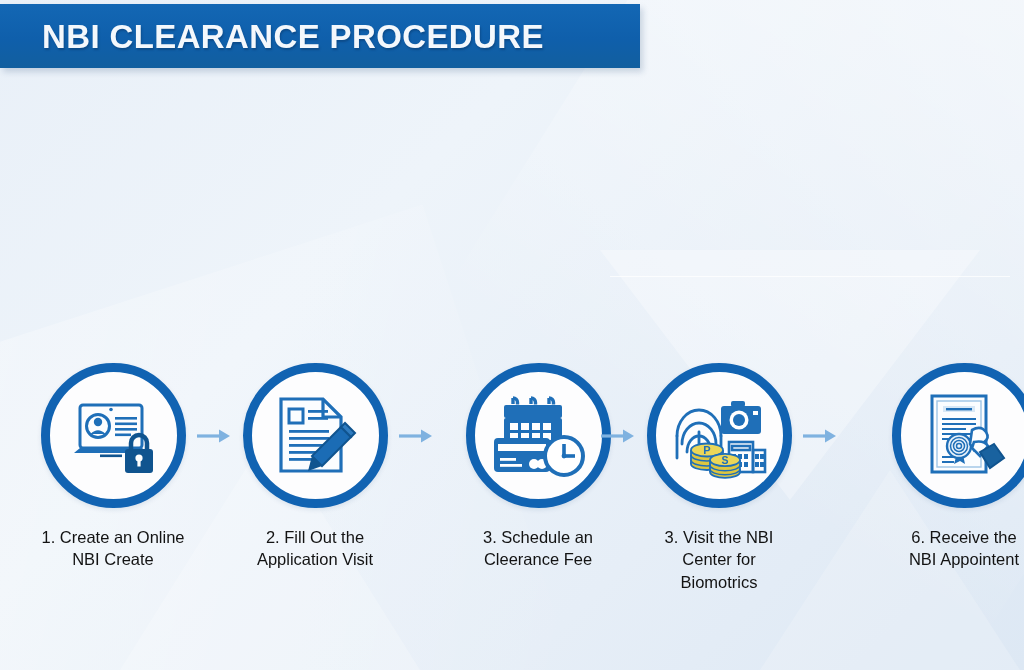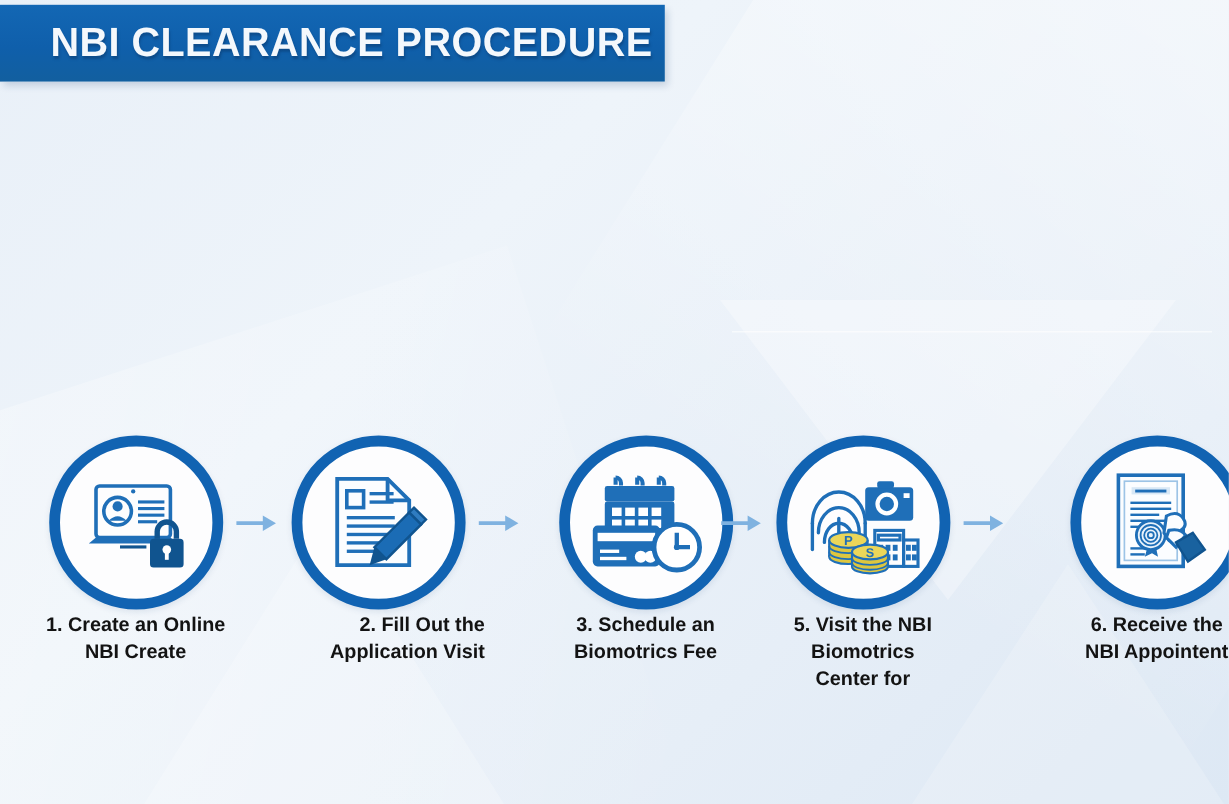--- a/index.html
+++ b/index.html
@@ -63,21 +63,21 @@
     border-left: 130px solid transparent;
     border-right: 130px solid transparent;
     border-bottom: 200px solid rgba(255,255,255,0.18);
   }
 
   
   .title-bar {
     position: absolute;
     left: 0;
     top: 4px;
-    width: 554px;
+    width: 640px;
     height: 64px;
     background: linear-gradient(180deg, #1367b4 0%, #0f5fab 55%, #125f9f 100%);
     box-shadow: 3px 4px 6px rgba(20,60,110,0.18);
     display: flex;
     align-items: center;
   }
   .title-text {
     color: #f4f8fc;
     font-size: 34px;
     font-weight: bold;
@@ -113,23 +113,23 @@
     background: #fdfdfe;
     border: 9px solid #1163b2;
     box-sizing: border-box;
     box-shadow: 0 2px 5px rgba(20,60,110,0.10);
     display: flex;
     align-items: center;
     justify-content: center;
   }
   .circle svg { display: block; }
   .step-label {
-    margin-top: 2px;
+    margin-top: 18px;
     font-size: 16.5px;
-    font-weight: bold;
+    font-weight: normal;
     color: #131313;
     line-height: 1.36;
     padding: 0 12px;
   }
 
   
   .arrow {
     position: absolute;
     top: 72px;
     width: 36px;
@@ -190,21 +190,21 @@
       </div>
     </div>
 
     <div class="arrow" style="left:196px;">
       <svg width="36" height="18" viewBox="0 0 36 18">
         <path d="M1 9 H25" stroke="#7fb2e0" stroke-width="3.2" fill="none"></path>
         <path d="M23 2.5 L34 9 L23 15.5 Z" fill="#7fb2e0"></path>
       </svg>
     </div>
 
-    <div class="step" style="left:214px;text-align:right;">
+    <div class="step" style="left:214px;">
       <div class="circle">
         <span>
         <svg width="88" height="86" viewBox="0 0 88 86">
           <path d="M10 6 H52 L70 24 V78 H10 Z" fill="#fbfdff" stroke="#1f6fb8" stroke-width="3.2"></path>
           <path d="M52 6 V24 H70" fill="none" stroke="#1f6fb8" stroke-width="3.2"></path>
           <rect x="18" y="16" width="14" height="14" fill="none" stroke="#1f6fb8" stroke-width="3"></rect>
           <g fill="#1f6fb8">
             <rect x="37" y="17" width="20" height="2.8"></rect>
             <rect x="37" y="24" width="20" height="2.8"></rect>
             <rect x="18" y="37" width="40" height="2.8"></rect>
@@ -273,21 +273,21 @@
             <circle cx="74" cy="62" r="19" fill="#ffffff" stroke="#1f6fb8" stroke-width="4"></circle>
             <path d="M74 62 V50" stroke="#1f6fb8" stroke-width="3.6" fill="none"></path>
             <path d="M74 62 H85" stroke="#1f6fb8" stroke-width="3.6" fill="none"></path>
             <circle cx="74" cy="62" r="2.4" fill="#1f6fb8"></circle>
           </g>
         </svg>
         </span>
       </div>
       <div class="step-label">
         <div>3. Schedule an</div>
-        <div>Biomotrics Fee</div>
+        <div>Cleerance Fee</div>
       </div>
     </div>
 
     <div class="arrow" style="left:600px;">
       <svg width="36" height="18" viewBox="0 0 36 18">
         <path d="M1 9 H25" stroke="#7fb2e0" stroke-width="3.2" fill="none"></path>
         <path d="M23 2.5 L34 9 L23 15.5 Z" fill="#7fb2e0"></path>
       </svg>
     </div>
 
@@ -346,23 +346,23 @@
             <rect x="41" y="68" width="30" height="12" fill="#ddc63f"></rect>
             <path d="M41 68 v12 M71 68 v12" stroke="#1f6fb8" stroke-width="1.8"></path>
             <path d="M41 73 a15 5.8 0 0 0 30 0 M41 77 a15 5.8 0 0 0 30 0" fill="none" stroke="#1f6fb8" stroke-width="1.5"></path>
             <ellipse cx="56" cy="68" rx="15" ry="6.2" fill="#ebd659" stroke="#1f6fb8" stroke-width="1.8"></ellipse>
             <text x="56" y="72" text-anchor="middle" fill="#1f6fb8" font-size="10.5" font-weight="bold" font-family="Liberation Sans, sans-serif">S</text>
           </g>
         </svg>
         </span>
       </div>
       <div class="step-label">
-        <div>5. Visit the NBI</div>
+        <div>3. Visit the NBI</div>
+        <div>Center for</div>
         <div>Biomotrics</div>
-        <div>Center for</div>
       </div>
     </div>
 
     <div class="arrow" style="left:802px;">
       <svg width="36" height="18" viewBox="0 0 36 18">
         <path d="M1 9 H25" stroke="#7fb2e0" stroke-width="3.2" fill="none"></path>
         <path d="M23 2.5 L34 9 L23 15.5 Z" fill="#7fb2e0"></path>
       </svg>
     </div>
 

